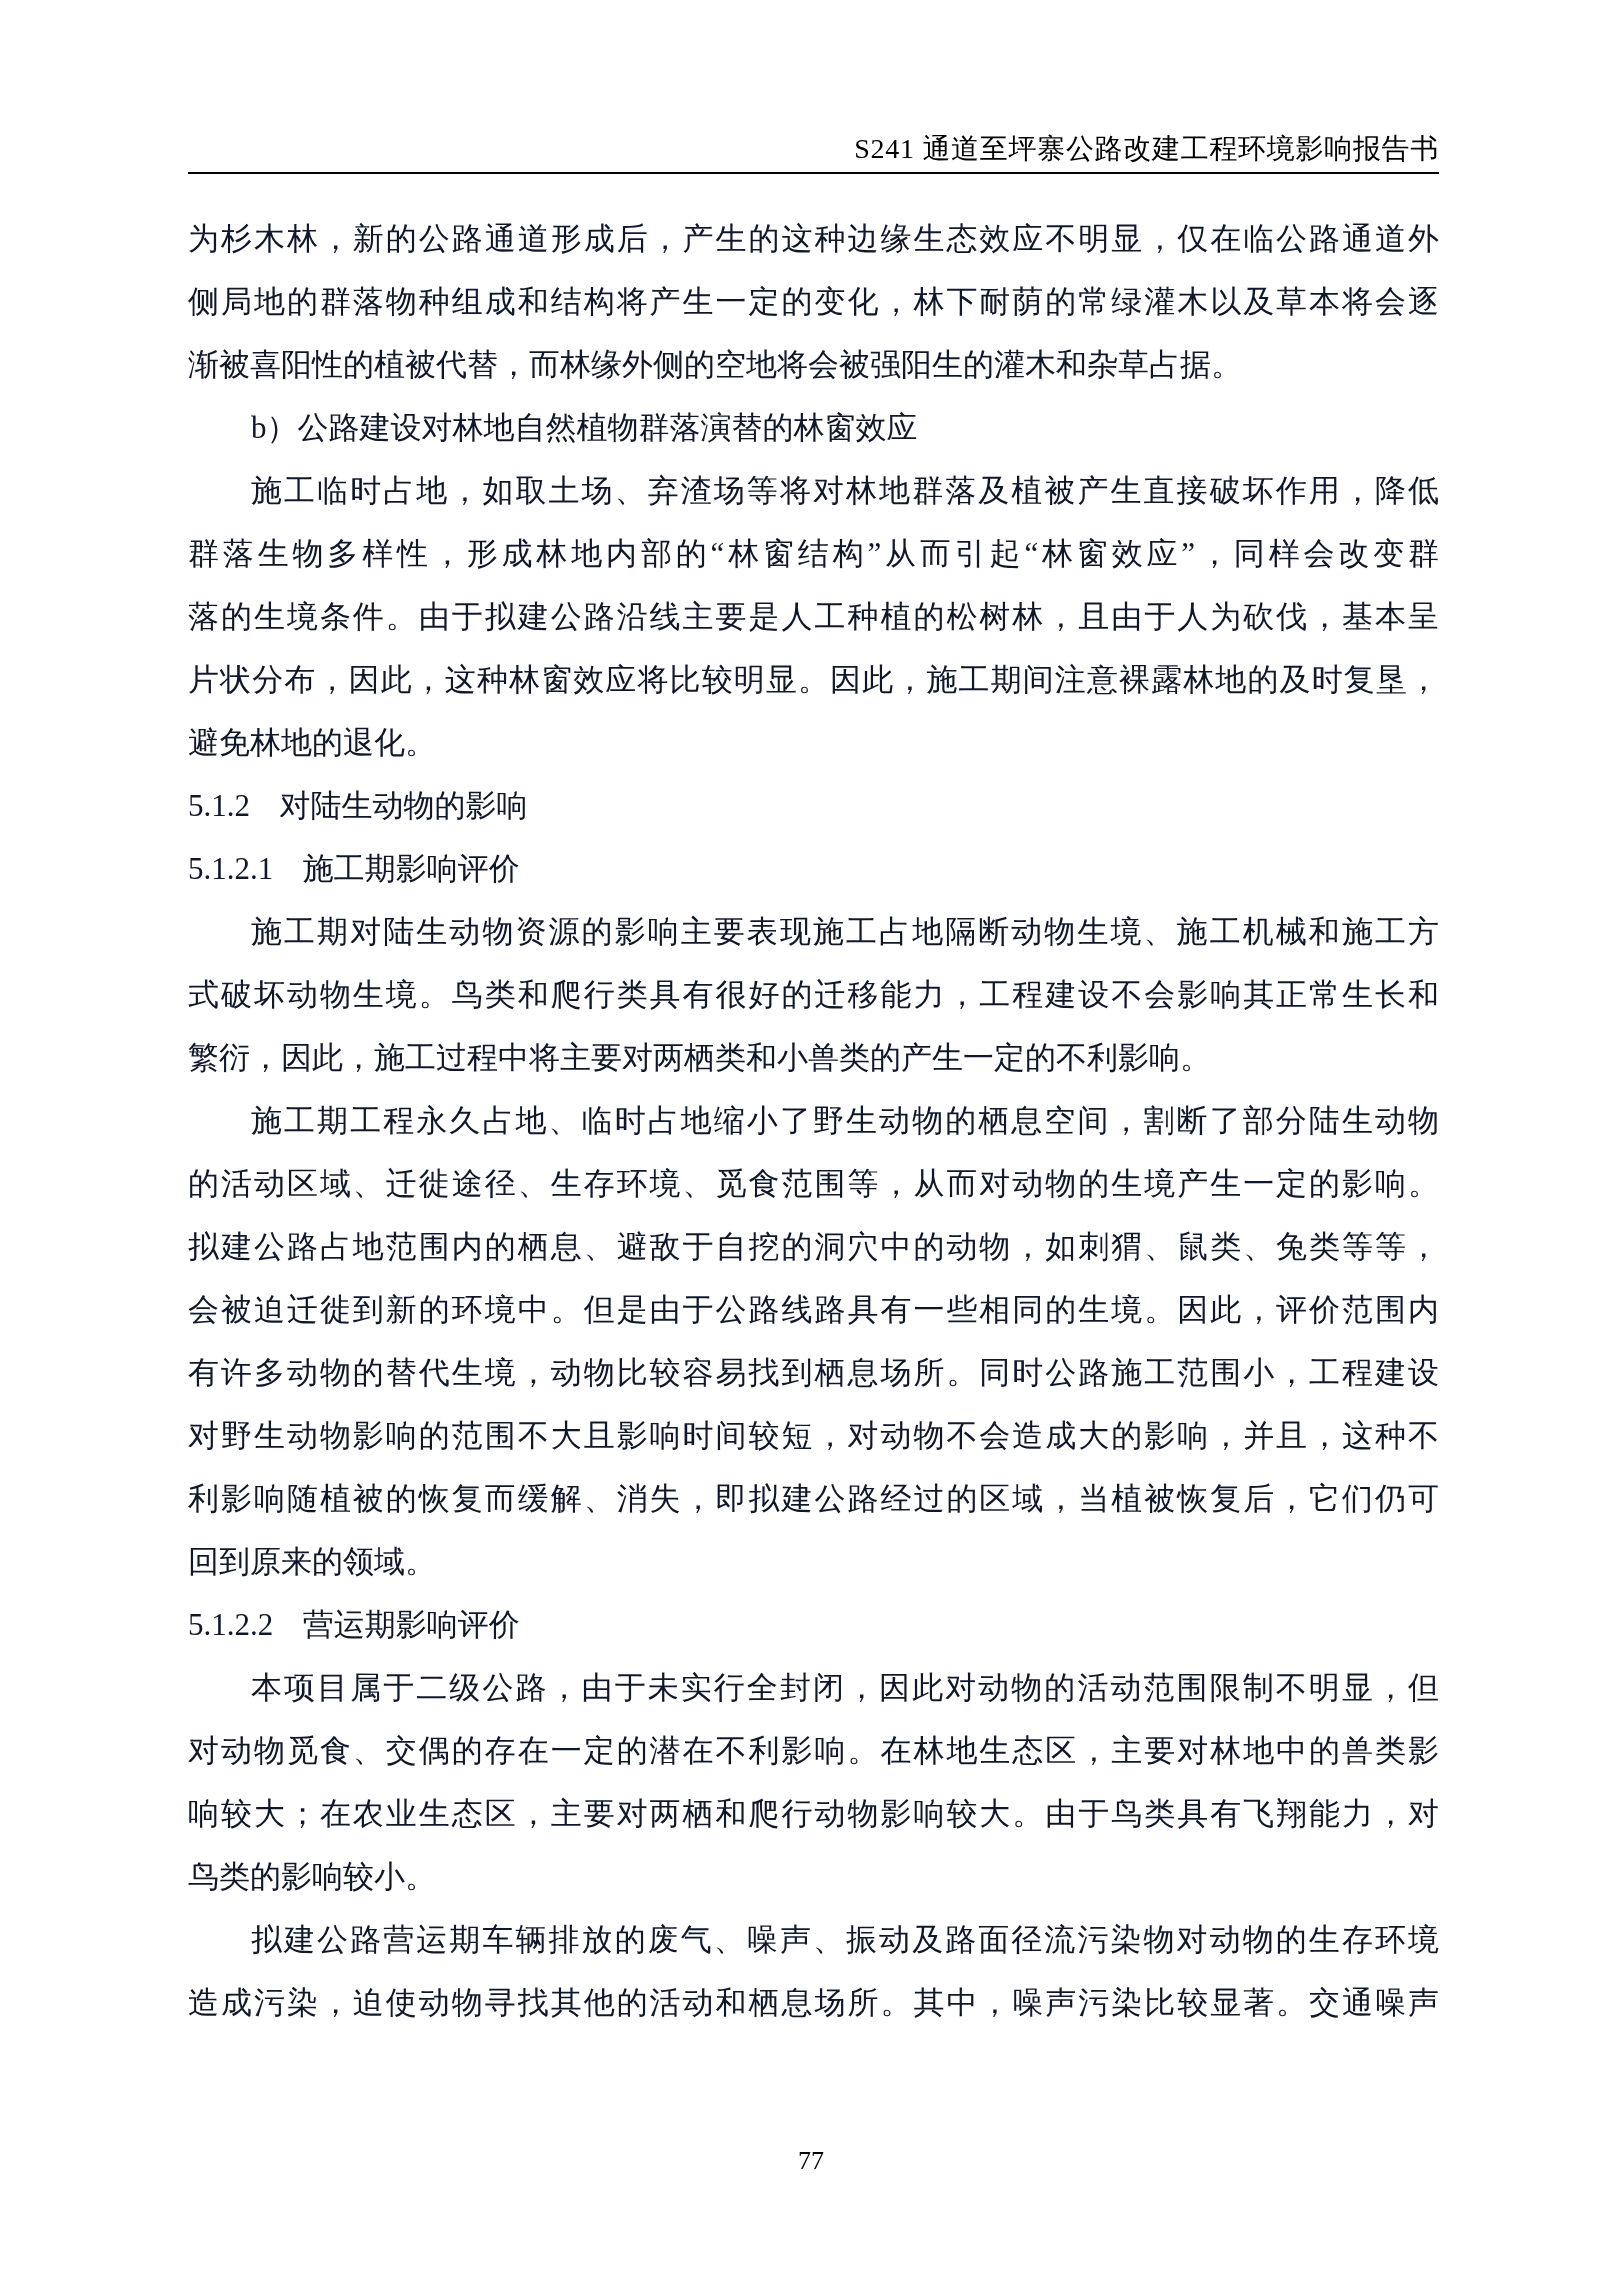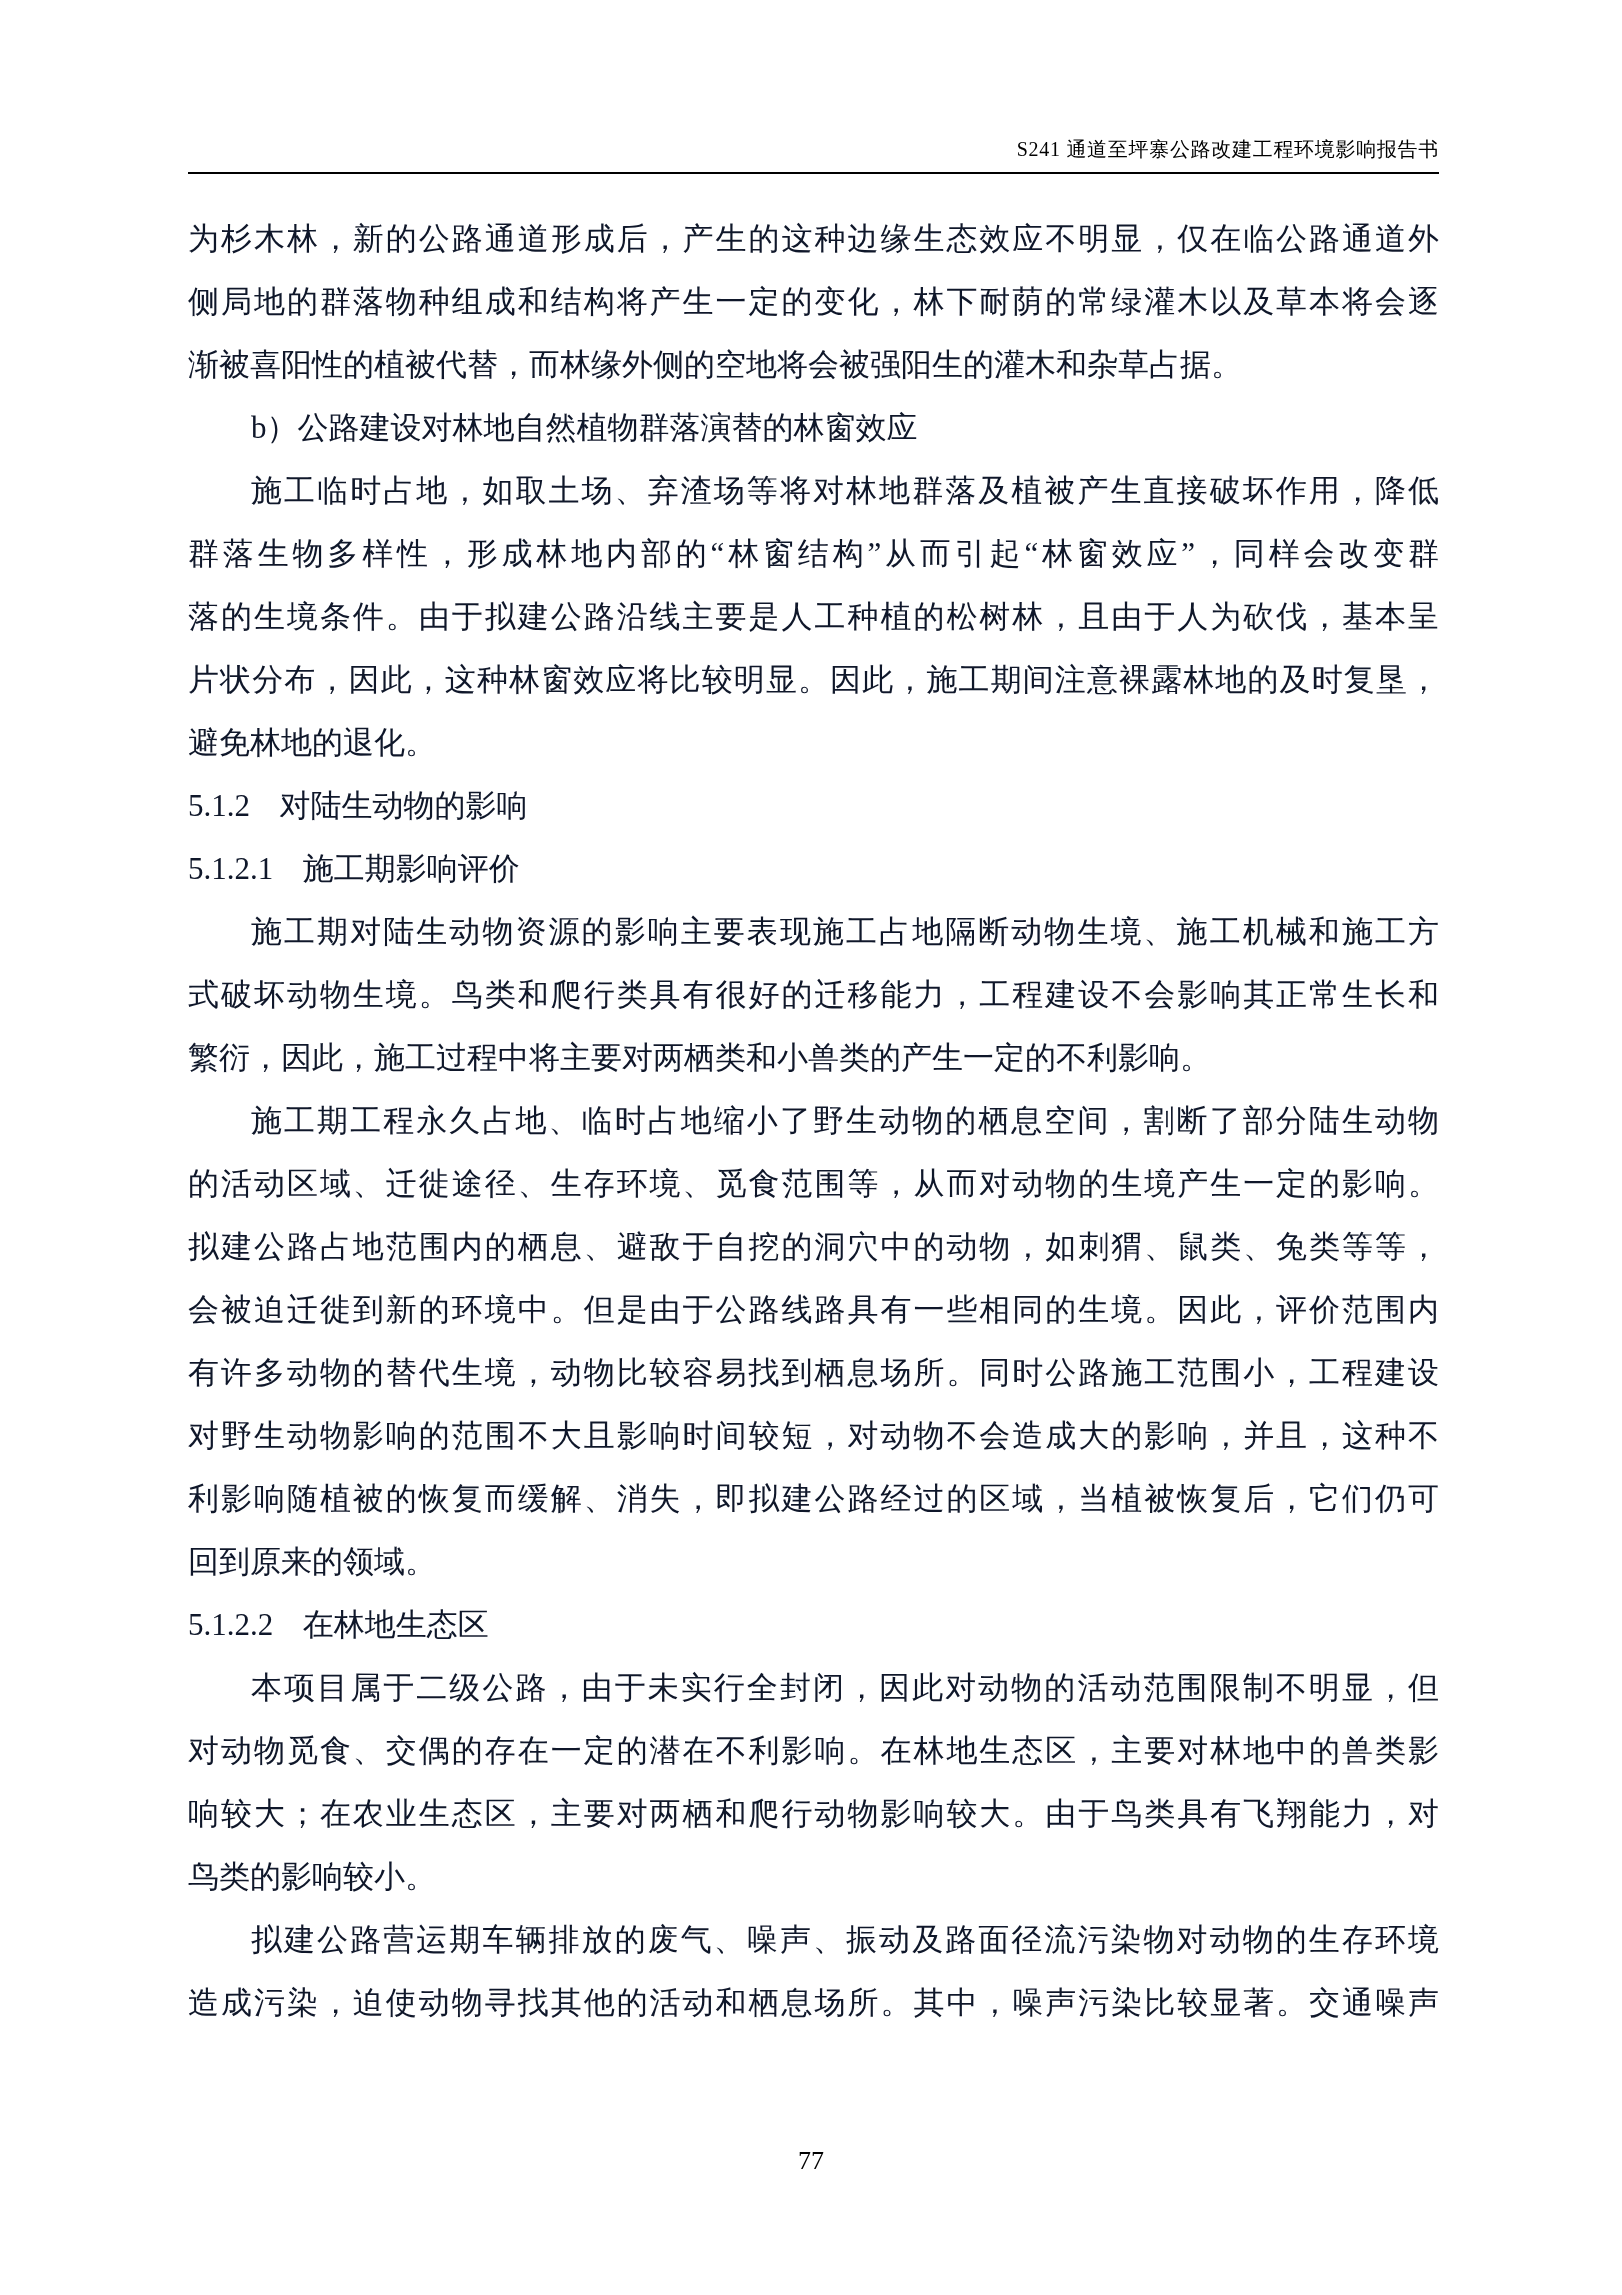--- a/index.html
+++ b/index.html
@@ -13,21 +13,21 @@
   }
   
   .page-header {
     position:absolute;
     left:188px; top:134px;
     width:1251px;
     border-bottom:2.6px solid #000;
   }
   .header-text {
     text-align:right;
-    font-size:20px;
+    font-size:28px;
     line-height:30px;
     padding-bottom:7.9px;
     letter-spacing:0.7px;
   }
   
   .content {
     position:absolute;
     left:188px; top:207px;
     width:1251px;
   }
@@ -90,21 +90,21 @@
       <div class="para">
         <div class="line just indent">施工期工程永久占地、临时占地缩小了野生动物的栖息空间，割断了部分陆生动物</div>
         <div class="line just">的活动区域、迁徙途径、生存环境、觅食范围等，从而对动物的生境产生一定的影响。</div>
         <div class="line just">拟建公路占地范围内的栖息、避敌于自挖的洞穴中的动物，如刺猬、鼠类、兔类等等，</div>
         <div class="line just">会被迫迁徙到新的环境中。但是由于公路线路具有一些相同的生境。因此，评价范围内</div>
         <div class="line just">有许多动物的替代生境，动物比较容易找到栖息场所。同时公路施工范围小，工程建设</div>
         <div class="line just">对野生动物影响的范围不大且影响时间较短，对动物不会造成大的影响，并且，这种不</div>
         <div class="line just">利影响随植被的恢复而缓解、消失，即拟建公路经过的区域，当植被恢复后，它们仍可</div>
         <div class="line">回到原来的领域。</div>
       </div>
-      <div class="line heading"><span class="hnum">5.1.2.2</span><span class="htitle">在林地生态区</span></div>
+      <div class="line heading"><span class="hnum">5.1.2.2</span><span class="htitle">营运期影响评价</span></div>
       <div class="para">
         <div class="line just indent">本项目属于二级公路，由于未实行全封闭，因此对动物的活动范围限制不明显，但</div>
         <div class="line just">对动物觅食、交偶的存在一定的潜在不利影响。在林地生态区，主要对林地中的兽类影</div>
         <div class="line just">响较大；在农业生态区，主要对两栖和爬行动物影响较大。由于鸟类具有飞翔能力，对</div>
         <div class="line">鸟类的影响较小。</div>
       </div>
       <div class="para">
         <div class="line just indent">拟建公路营运期车辆排放的废气、噪声、振动及路面径流污染物对动物的生存环境</div>
         <div class="line just">造成污染，迫使动物寻找其他的活动和栖息场所。其中，噪声污染比较显著。交通噪声</div>
       </div>

